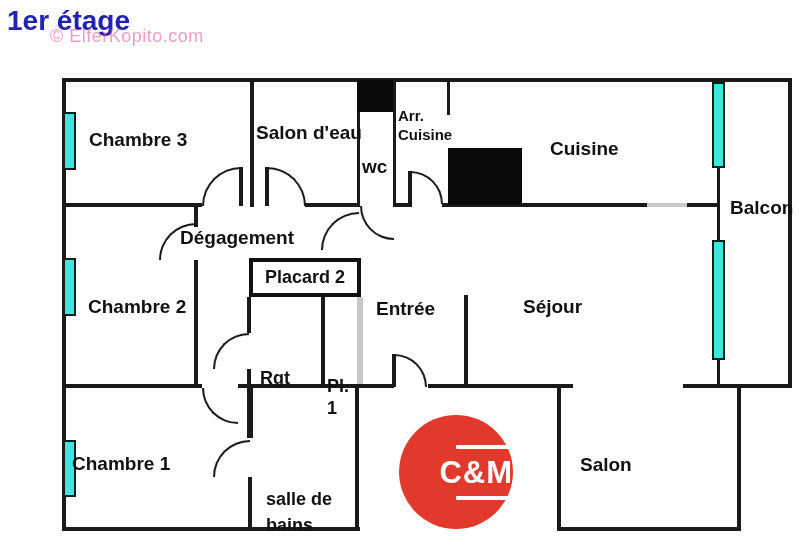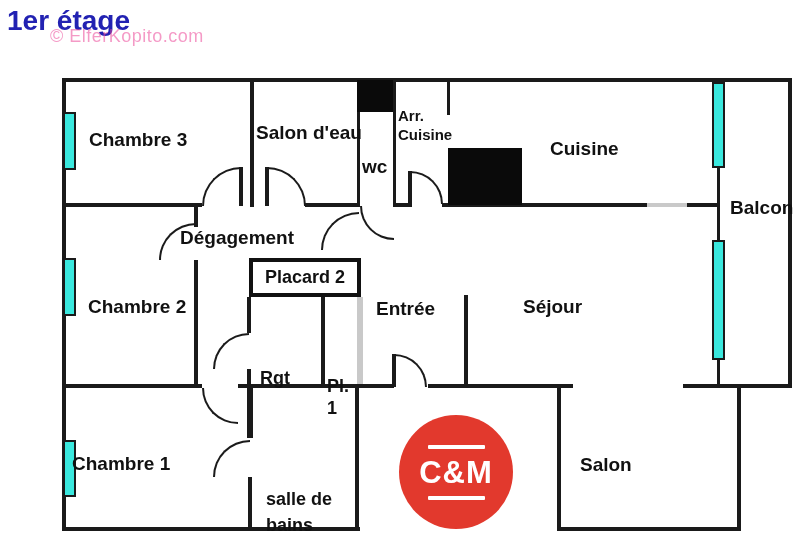--- a/index.html
+++ b/index.html
@@ -15,21 +15,21 @@
   .arc.bl{border-right:none;border-top:none;border-bottom-left-radius:100%;}
   .lbl{position:absolute;font-weight:bold;font-size:19px;color:#111;white-space:nowrap;line-height:1.15;}
   .lbl.small{font-size:15px;line-height:19px;}
   .lbl.mid{font-size:18px;margin-top:36px;}
   .placard{position:absolute;left:249px;top:258px;width:112px;height:39px;border:4px solid #111;
            box-sizing:border-box;background:#fff;display:flex;align-items:center;justify-content:center;
            font-weight:bold;font-size:18px;color:#111;}
   #title{position:absolute;left:7px;top:5px;font-weight:bold;font-size:28px;color:#2222b2;}
   #watermark{position:absolute;left:50px;top:26px;font-size:18px;color:#ec4899;opacity:.55;letter-spacing:.5px;}
   #logo{position:absolute;left:399px;top:415px;width:114px;height:114px;border-radius:50%;
-        background:#e2392d;display:flex;flex-direction:column;align-items:center;justify-content:center;gap:8px;}
+        background:#e2392d;display:flex;flex-direction:column;align-items:flex-end;justify-content:center;gap:8px;}
   #logo .bar{width:57px;height:4px;background:#fff;border-radius:1px;}
   #logo .txt{color:#fff;font-weight:bold;font-size:31px;letter-spacing:1px;line-height:1;}
 </style>
 </head>
 <body>
 
 <div id="stage">
 
   <div id="title">1er étage</div>
   <div id="watermark">© ElferKopito.com</div>

